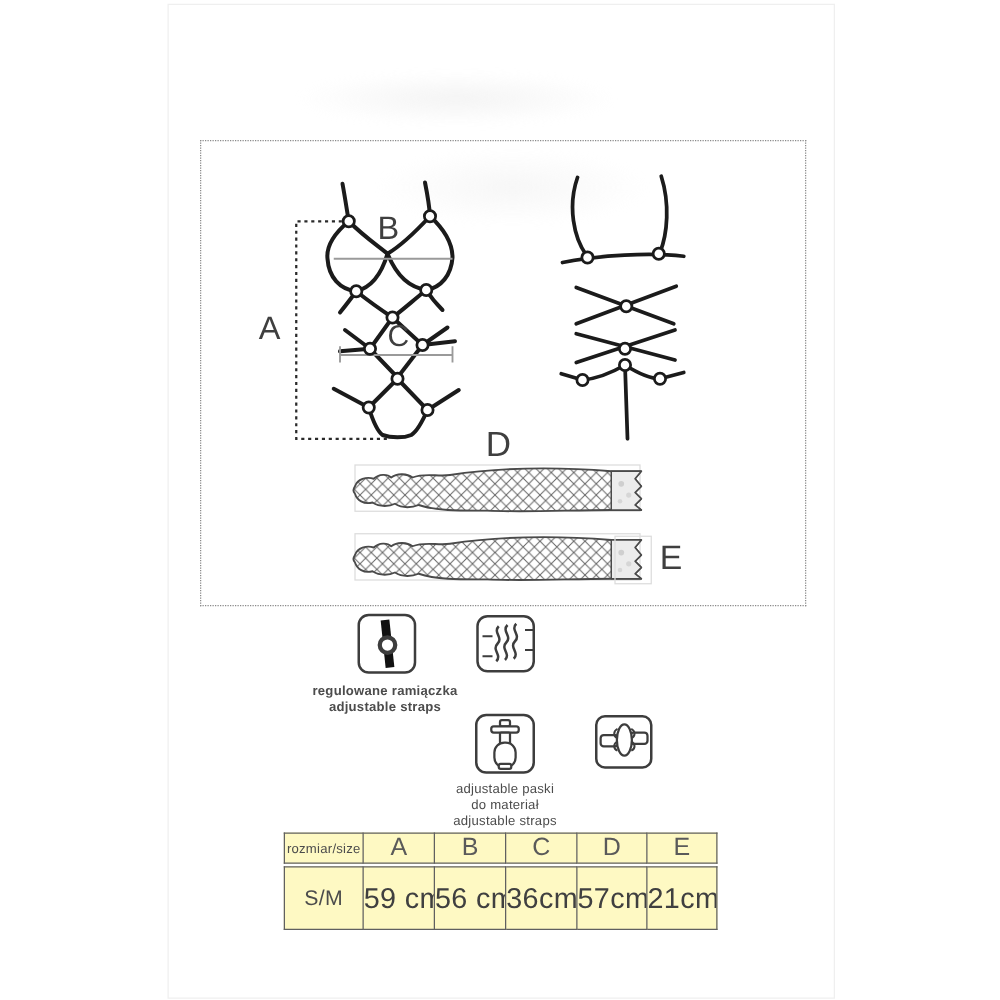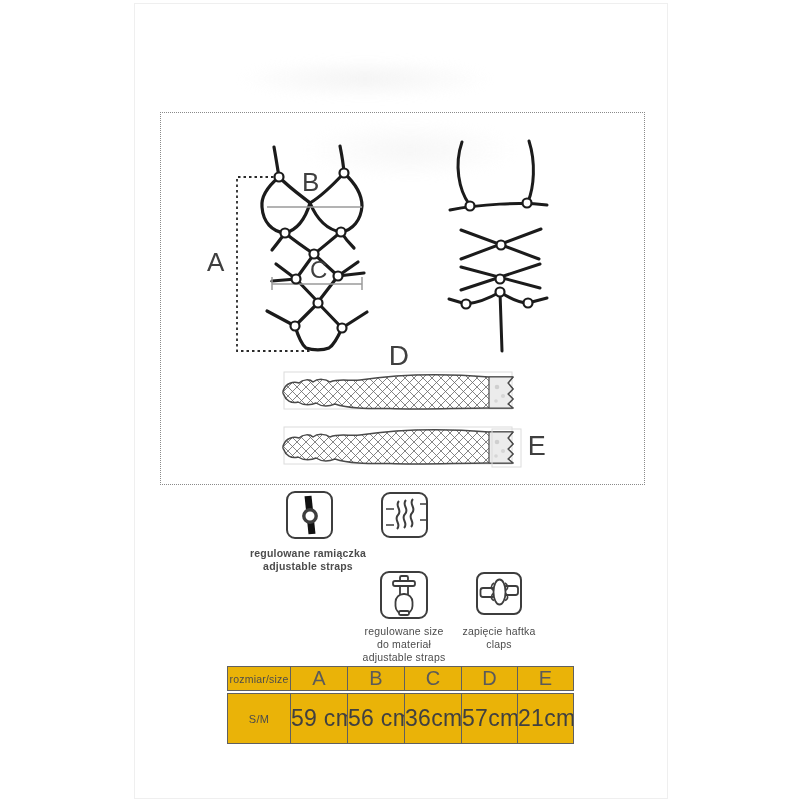--- a/index.html
+++ b/index.html
@@ -32,31 +32,31 @@
   .dim-d{left:384px;top:342px;width:30px;font-size:28px;}
   .dim-e{left:522px;top:433px;width:30px;font-size:27px;}
   .caption{
     font-size:10.5px;line-height:13px;color:#4c4c4c;text-align:center;
     letter-spacing:.2px;width:150px;
   }
   .cap1{left:233px;top:547px;font-weight:bold;}
   .cap2{left:329px;top:547px;}
   .cap3{left:329px;top:625px;}
   .cap4{left:424px;top:625px;}
-  table.sizes{border-collapse:collapse;table-layout:fixed;background:#eab308;}
+  table.sizes{border-collapse:collapse;table-layout:fixed;background:#fef9c3;}
   table.sizes td{
     border:1px solid #606060;text-align:center;vertical-align:middle;
     padding:0;overflow:hidden;white-space:nowrap;
   }
   .tbl-head{left:227px;top:666px;width:347px;}
   .tbl-head td{height:22px;font-size:20px;color:#5a5a5a;font-weight:400;}
   .tbl-head td.size-h{font-size:10.5px;color:#4c4c4c;letter-spacing:.2px;}
   .tbl-body{left:227px;top:693px;width:347px;}
   .tbl-body td{height:49px;font-size:23px;color:#404040;font-weight:400;letter-spacing:.3px;}
-  .tbl-body td.size-c{font-size:11px;color:#4c4c4c;}
+  .tbl-body td.size-c{font-size:17px;color:#4c4c4c;}
 </style>
 </head>
 <body>
 
 <div id="screen">
 
   <div class="abs page-edge"></div>
   <div class="abs smudge s1"></div>
   <div class="abs smudge s2"></div>
 
@@ -204,27 +204,23 @@
   <div class="abs dim-label dim-b">B</div>
   <div class="abs dim-label dim-c">C</div>
   <div class="abs dim-label dim-d">D</div>
   <div class="abs dim-label dim-e">E</div>
 
   <div class="abs caption cap1">
     <div>regulowane ramiączka</div>
     <div>adjustable straps</div>
   </div>
   <div class="abs caption cap3">
-    <div>regulowane size</div>
+    <div>adjustable paski</div>
     <div>do materiał</div>
     <div>adjustable straps</div>
-  </div>
-  <div class="abs caption cap4">
-    <div>zapięcie haftka</div>
-    <div>claps</div>
   </div>
 
   <table class="abs sizes tbl-head">
     <colgroup>
         <col style="width:63px">
         <col style="width:57px">
         <col style="width:57px">
         <col style="width:57px">
         <col style="width:56px">
         <col style="width:56px">

